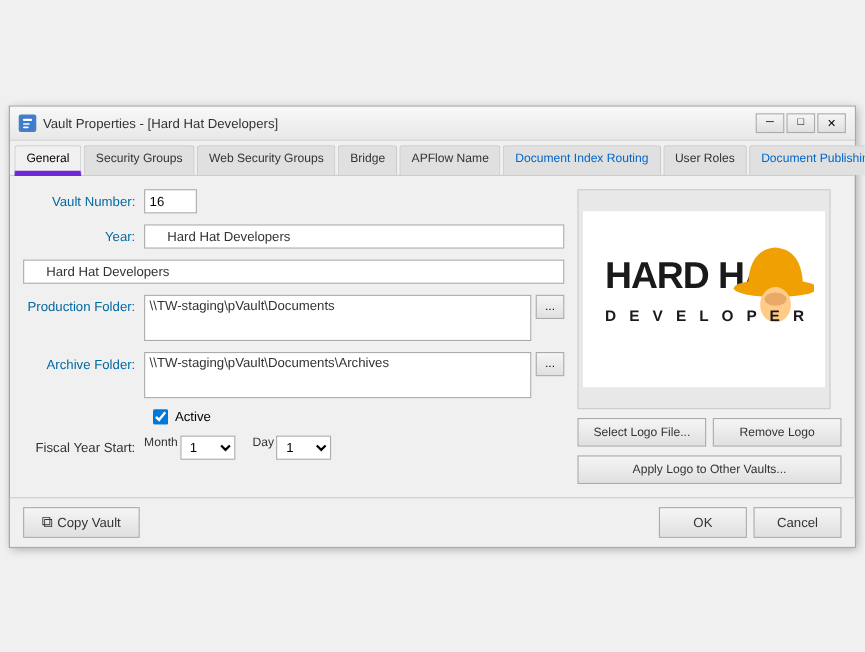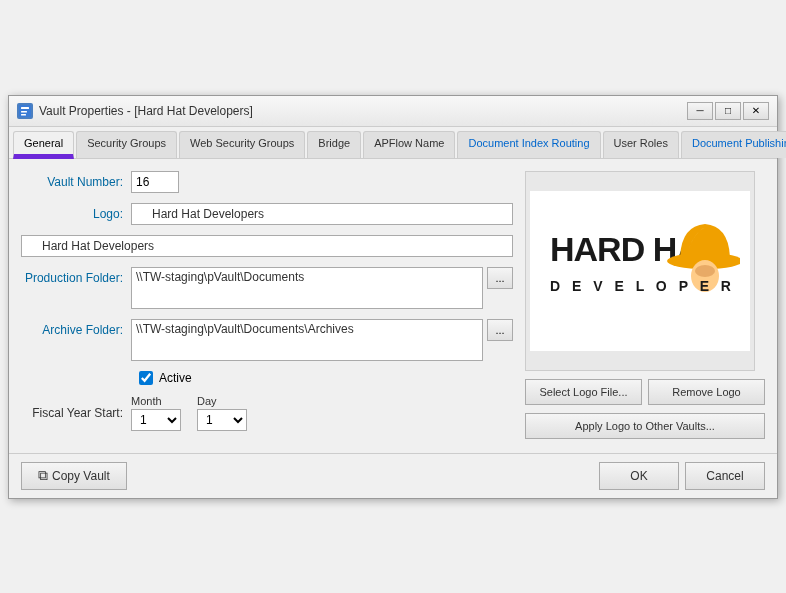--- a/index.html
+++ b/index.html
@@ -176,21 +176,21 @@
       color: #333;
       font-size: 12px;
     }
     .fiscal-fields {
       display: flex;
       gap: 16px;
       align-items: flex-start;
     }
     .fiscal-field {
       display: flex;
-      flex-direction: column;
+      flex-direction: row;
       gap: 2px;
     }
     .fiscal-field-label {
       font-size: 11px;
       color: #333;
     }
     .fiscal-select {
       height: 22px;
       border: 1px solid #aaa;
       background: white;
@@ -325,21 +325,21 @@
 
   <div class="content">
     <div class="form-section">
 
       <div class="form-row">
         <label class="form-label">Vault Number:</label>
         <input class="vault-number-input" type="text" value="16" style="">
       </div>
 
       <div class="form-row">
-        <label class="form-label">Logo:</label>
+        <label class="form-label">Year:</label>
         <input class="form-input" type="text" value="Hard Hat Developers" style="">
       </div>
 
       <div class="form-row">
         <input class="form-input" type="text" value="Hard Hat Developers" style="">
       </div>
 
       <div class="form-row">
         <label class="form-label">Production Folder:</label>
         <div class="input-with-btn">

